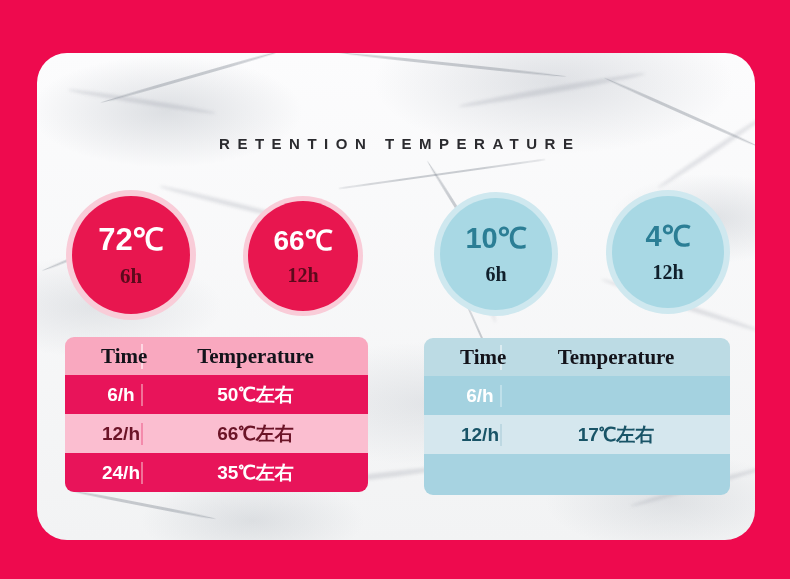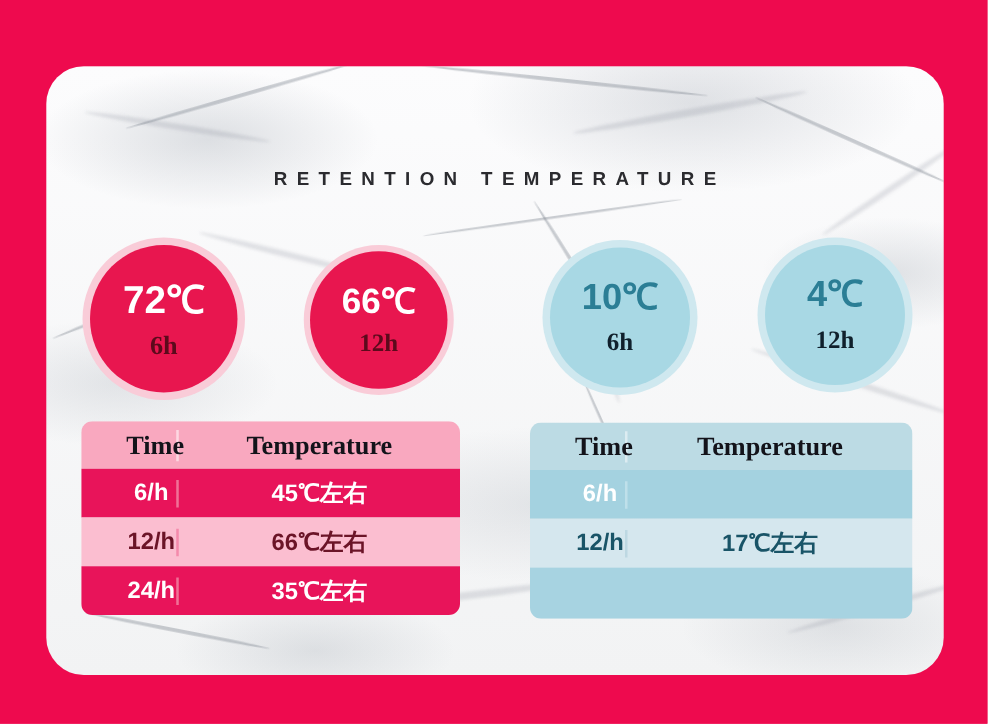--- a/index.html
+++ b/index.html
@@ -246,21 +246,21 @@
     </div>
   </div>
 
   <div id="table-pink" class="tbl">
     <div class="trow hrow">
       <div class="cell-time">Time</div>
       <div class="cell-temp">Temperature</div>
     </div>
     <div class="trow brow r-odd">
       <div class="cell-time">6/h</div>
-      <div class="cell-temp">45℃左右</div>
+      <div class="cell-temp">50℃左右</div>
     </div>
     <div class="trow brow r-even">
       <div class="cell-time">12/h</div>
       <div class="cell-temp">66℃左右</div>
     </div>
     <div class="trow brow r-odd">
       <div class="cell-time">24/h</div>
       <div class="cell-temp">35℃左右</div>
     </div>
   </div>

